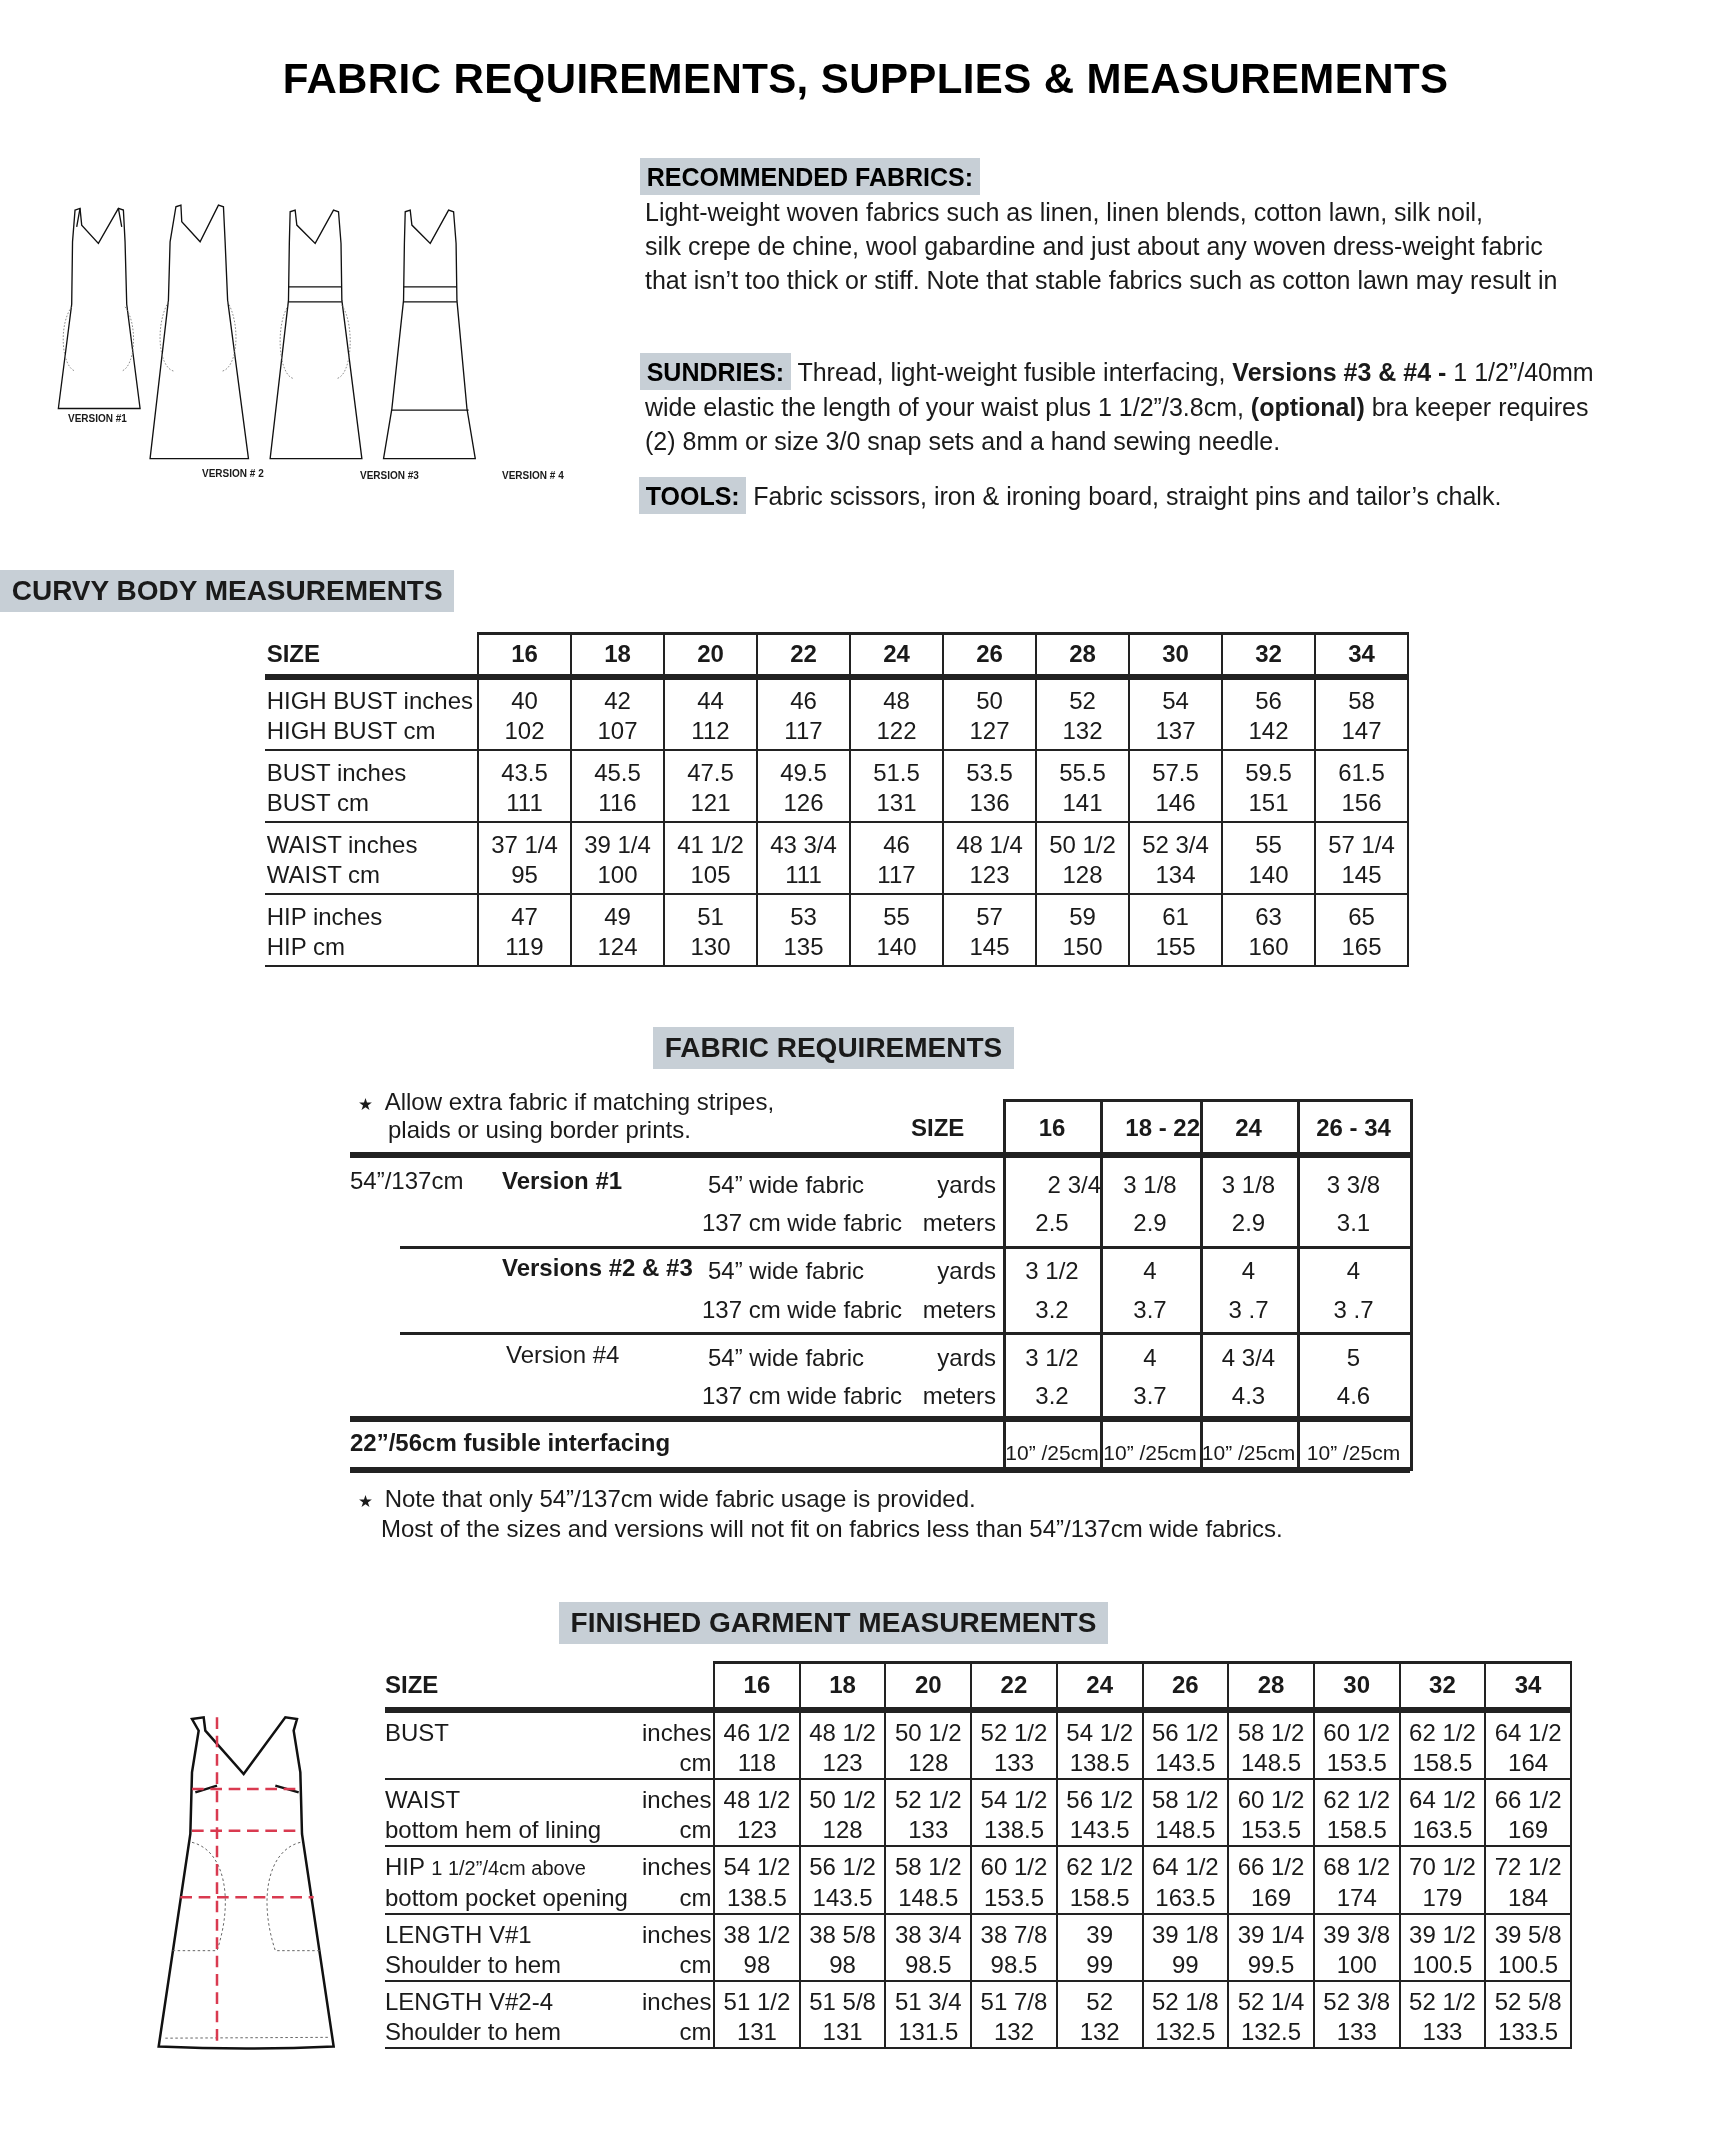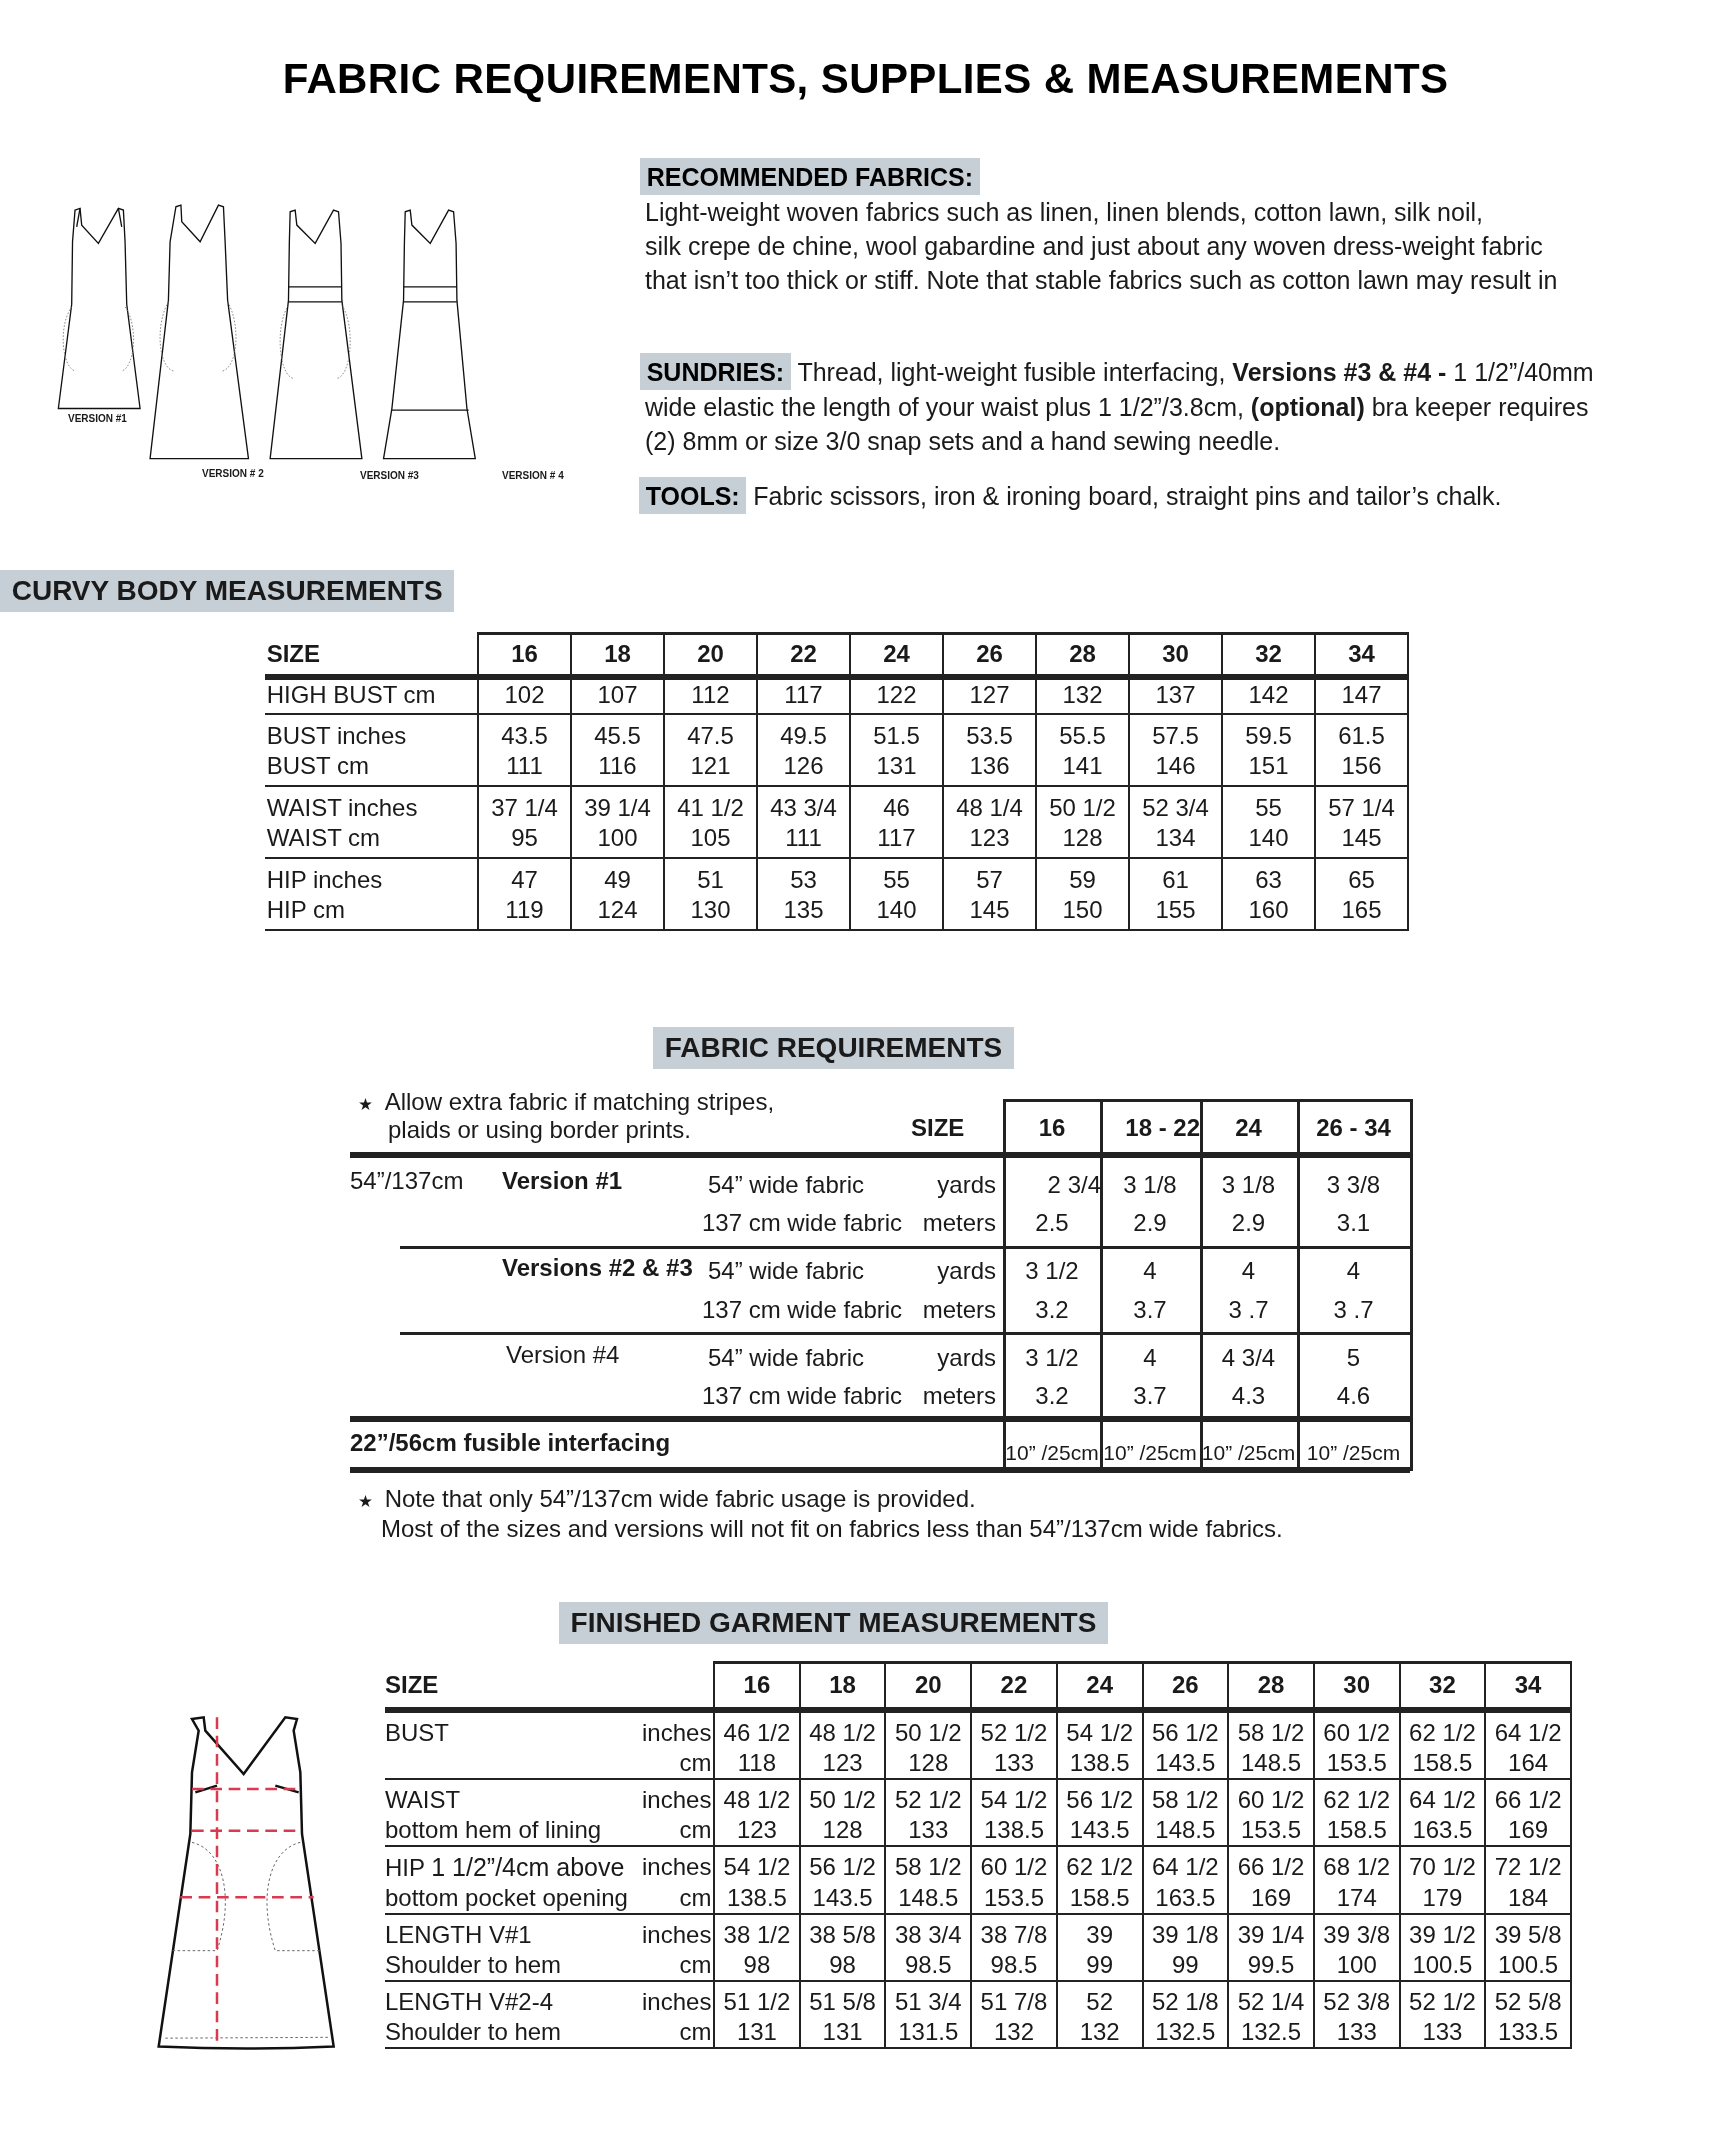--- a/index.html
+++ b/index.html
@@ -27,21 +27,21 @@
   
   .fg-table { left: 385px; top: 1661px; width: 1187px; }
   .fg-table td { font-size: 24px; line-height: 30px; white-space: nowrap; text-align: center; }
   .fg-table td.v { border-right: 2.5px solid #222; width: 82px; }
   .fg-table td.lbl { text-align: left; }
   .fg-table td.unit { text-align: right; border-right: 2.5px solid #222; padding-right: 1.7px; }
   .fg-table tr.head td { font-weight: bold; height: 47px; border-top: 3.3px solid #222; border-bottom: 6.7px solid #222; }
   .fg-table tr.head td.lbl, .fg-table tr.head td.unit { border-top: none; }
   .fg-table tr.grp-end td { border-bottom: 2.5px solid #222; }
   .fg-table tr.grp-start td { padding-top: 5px; }
-  .sub { font-size: 25px; }
+  .sub { font-size: 20px; }
 </style>
 </head>
 <body>
 
 <div class="abs main-title">FABRIC REQUIREMENTS, SUPPLIES &amp; MEASUREMENTS</div>
 
 <svg class="abs" style="left:25px;top:200px" width="567" height="292" viewBox="0 0 680 350">
   <g fill="none" stroke="#111" stroke-width="1.6">
 
     <path d="M60 12 L66 10 L68 30 L88 52 L112 10 L118 12 L120 50 L122 125 L138 250 L40 250 L56 125 L57 50 Z"></path>
@@ -100,20 +100,33 @@
     <td class="v">22</td>
     <td class="v">24</td>
     <td class="v">26</td>
     <td class="v">28</td>
     <td class="v">30</td>
     <td class="v">32</td>
     <td class="v">34</td>
   </tr>
   </tbody>
     <tbody id="cb-body">
+      <tr class="grp-start">
+        <td class="lbl">HIGH BUST inches</td>
+        <td class="v">40</td>
+        <td class="v">42</td>
+        <td class="v">44</td>
+        <td class="v">46</td>
+        <td class="v">48</td>
+        <td class="v">50</td>
+        <td class="v">52</td>
+        <td class="v">54</td>
+        <td class="v">56</td>
+        <td class="v">58</td>
+      </tr>
       <tr class="grp-end">
         <td class="lbl">HIGH BUST cm</td>
         <td class="v">102</td>
         <td class="v">107</td>
         <td class="v">112</td>
         <td class="v">117</td>
         <td class="v">122</td>
         <td class="v">127</td>
         <td class="v">132</td>
         <td class="v">137</td>

